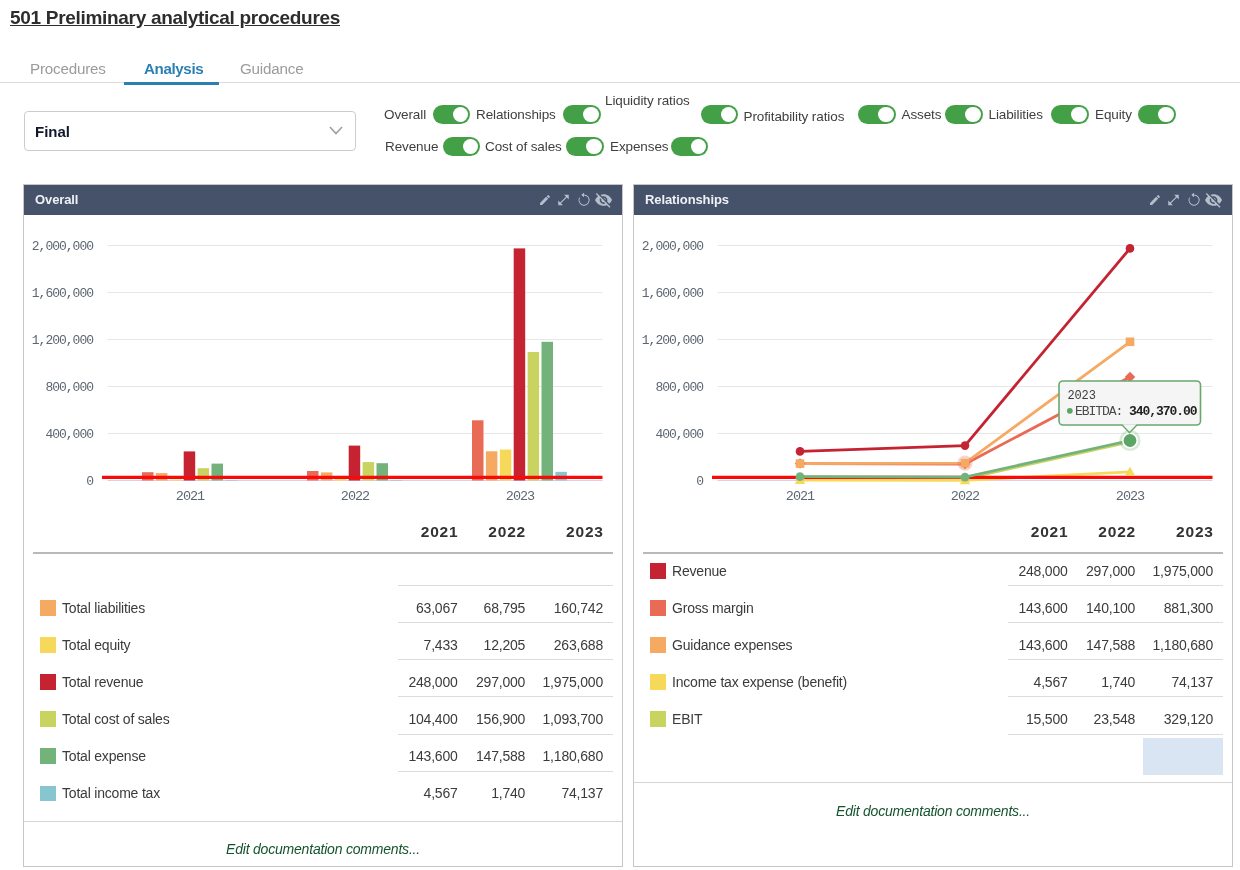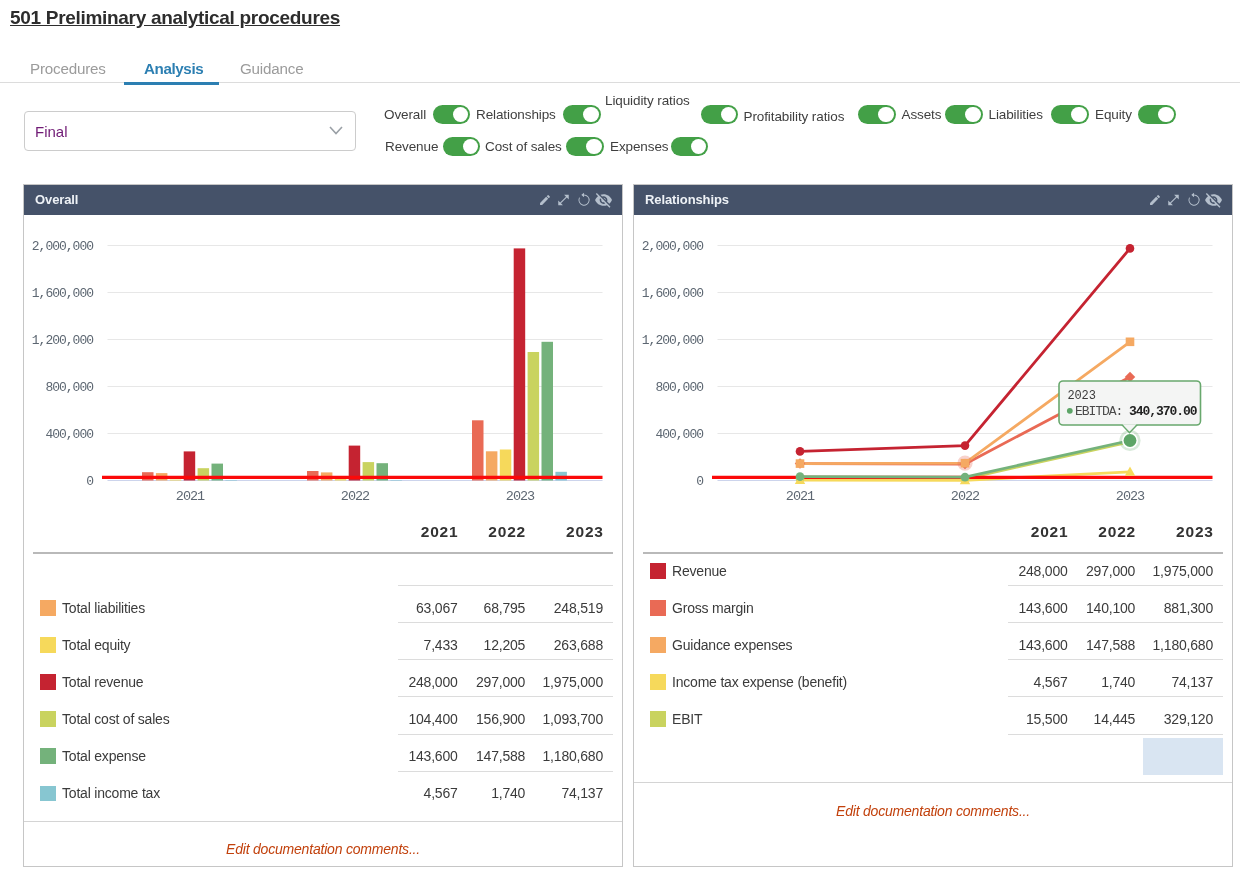--- a/index.html
+++ b/index.html
@@ -2,21 +2,21 @@
 <html><head><meta charset="utf-8">
 <style>
 * { margin:0; padding:0; box-sizing:border-box; }
 html,body { width:1240px; height:870px; background:#fff; font-family:"Liberation Sans",sans-serif; position:relative; overflow:hidden; }
 h1 { position:absolute; left:10px; top:7px; font-size:19px; letter-spacing:-0.3px; color:#2d2d2d;text-decoration:underline; }
 .tabline { position:absolute; left:0; top:82px; width:1240px; height:1px; background:#dcdcdc; }
 .tab { position:absolute; top:60px; font-size:15.2px; letter-spacing:-0.2px; color:#9b9b9b; }
 .tab.act { color:#2c7fb2; font-weight:bold; letter-spacing:-0.4px; }
 .tabu { position:absolute; left:124px; top:81.5px; width:95px; height:3px; background:#2c7fb2; }
 .dd { position:absolute; left:24px; top:110.5px; width:332px; height:40px; border:1px solid #ccc; border-radius:4px; }
-.dd span { position:absolute; left:10px; top:11px; font-size:15px; color:#701a75; }
+.dd span { position:absolute; left:10px; top:11px; font-size:15px; color:#0f172a;font-weight:bold; }
 .tglbl { position:absolute; font-size:13.5px; letter-spacing:-0.1px; color:#3f3f3f; }
 .tg { position:absolute; width:37.5px; height:19px; border-radius:9.5px; background:#43a047; }
 .tg i { position:absolute; right:1.8px; top:1.8px; width:15.4px; height:15.4px; border-radius:50%; background:#fff; }
 .panel { position:absolute; top:183.5px; width:600px; height:683px; border:1px solid #c6c6c6; background:#fff; }
 .phead { position:absolute; left:0; top:0; width:598px; height:30px; background:#455269; }
 .phead b { position:absolute; left:11px; top:7.5px; font-size:13px; font-weight:bold; color:#eef2f6; letter-spacing:-0.1px; }
 .hicons { position:absolute; right:5px; top:0; }
 .chart { position:absolute; left:0; top:30px; }
 .mono { font-family:"Liberation Mono",monospace; font-size:13px; letter-spacing:-1px; fill:#5d6772; }
 .monox { font-family:"Liberation Mono",monospace; font-size:13.5px; letter-spacing:-1px; fill:#5d6772; }
@@ -26,21 +26,21 @@
 .th span, .tr .c1,.tr .c2,.tr .c3 { position:absolute; top:50%; transform:translateY(-50%); text-align:right; }
 .th span { letter-spacing:0.8px; margin-right:-0.8px; }
 .c1 { right:164.4px; } .c2 { right:96.8px; } .c3 { right:19px; }
 .sepbig { position:absolute; left:9px; width:580px; height:2px; background:#b9b9b9; }
 .sep { position:absolute; left:373.5px; width:215.5px; height:1px; background:#dcdcdc; }
 .tr { position:absolute; left:0; width:598px; font-size:14px; letter-spacing:-0.2px; color:#3b3b3b; }
 .sw { position:absolute; left:16px; top:50%; margin-top:-7.8px; width:15.6px; height:15.6px; }
 .lbl { position:absolute; left:38px; top:50%; transform:translateY(-50%); }
 .hlcell { position:absolute; left:509px; width:79.5px; background:#d9e5f2; }
 .csep { position:absolute; left:0; width:598px; height:1px; background:#d4d4d4; }
-.cmt { position:absolute; left:0; width:598px; text-align:center; font-style:italic; font-size:14px; letter-spacing:-0.2px; color:#c2410c; }
+.cmt { position:absolute; left:0; width:598px; text-align:center; font-style:italic; font-size:14px; letter-spacing:-0.2px; color:#14532d; }
 </style></head>
 <body>
 <h1>501 Preliminary analytical procedures</h1>
 <span class="tab" style="left:30px">Procedures</span>
 <span class="tab act" style="left:144px">Analysis</span>
 <span class="tab" style="left:240px">Guidance</span>
 <div class="tabline"></div>
 <div class="tabu"></div>
 <div class="dd">
     <span>Final</span>
@@ -152,21 +152,21 @@
       <span class="c2">2022</span>
       <span class="c3">2023</span>
     </div>
 <div class="sepbig" style="top:367.3px"></div>
 <div class="sep" style="top:400.6px"></div>
 <div class="tr" style="top:404.8px;height:37.1px">
       <span class="sw" style="background:#f5a962"></span>
       <span class="lbl">Total liabilities</span>
       <span class="c1">63,067</span>
       <span class="c2">68,795</span>
-      <span class="c3">248,519</span>
+      <span class="c3">160,742</span>
     </div>
 <div class="sep" style="top:437.7px"></div>
 <div class="tr" style="top:441.9px;height:37.1px">
       <span class="sw" style="background:#f6d95b"></span>
       <span class="lbl">Total equity</span>
       <span class="c1">7,433</span>
       <span class="c2">12,205</span>
       <span class="c3">263,688</span>
     </div>
 <div class="sep" style="top:474.8px"></div>
@@ -311,19 +311,19 @@
       <span class="lbl">Income tax expense (benefit)</span>
       <span class="c1">4,567</span>
       <span class="c2">1,740</span>
       <span class="c3">74,137</span>
     </div>
 <div class="sep" style="top:511.9px"></div>
 <div class="tr" style="top:516.1px;height:37.1px">
       <span class="sw" style="background:#c9d35f"></span>
       <span class="lbl">EBIT</span>
       <span class="c1">15,500</span>
-      <span class="c2">14,445</span>
+      <span class="c2">23,548</span>
       <span class="c3">329,120</span>
     </div>
 <div class="sep" style="top:549.0px"></div>
 <div class="hlcell" style="top:553.6px;height:36.5px"></div>
 <div class="csep" style="top:597px"></div>
 <div class="cmt" style="top:618px">Edit documentation comments...</div>
 </div>
 </body></html>

